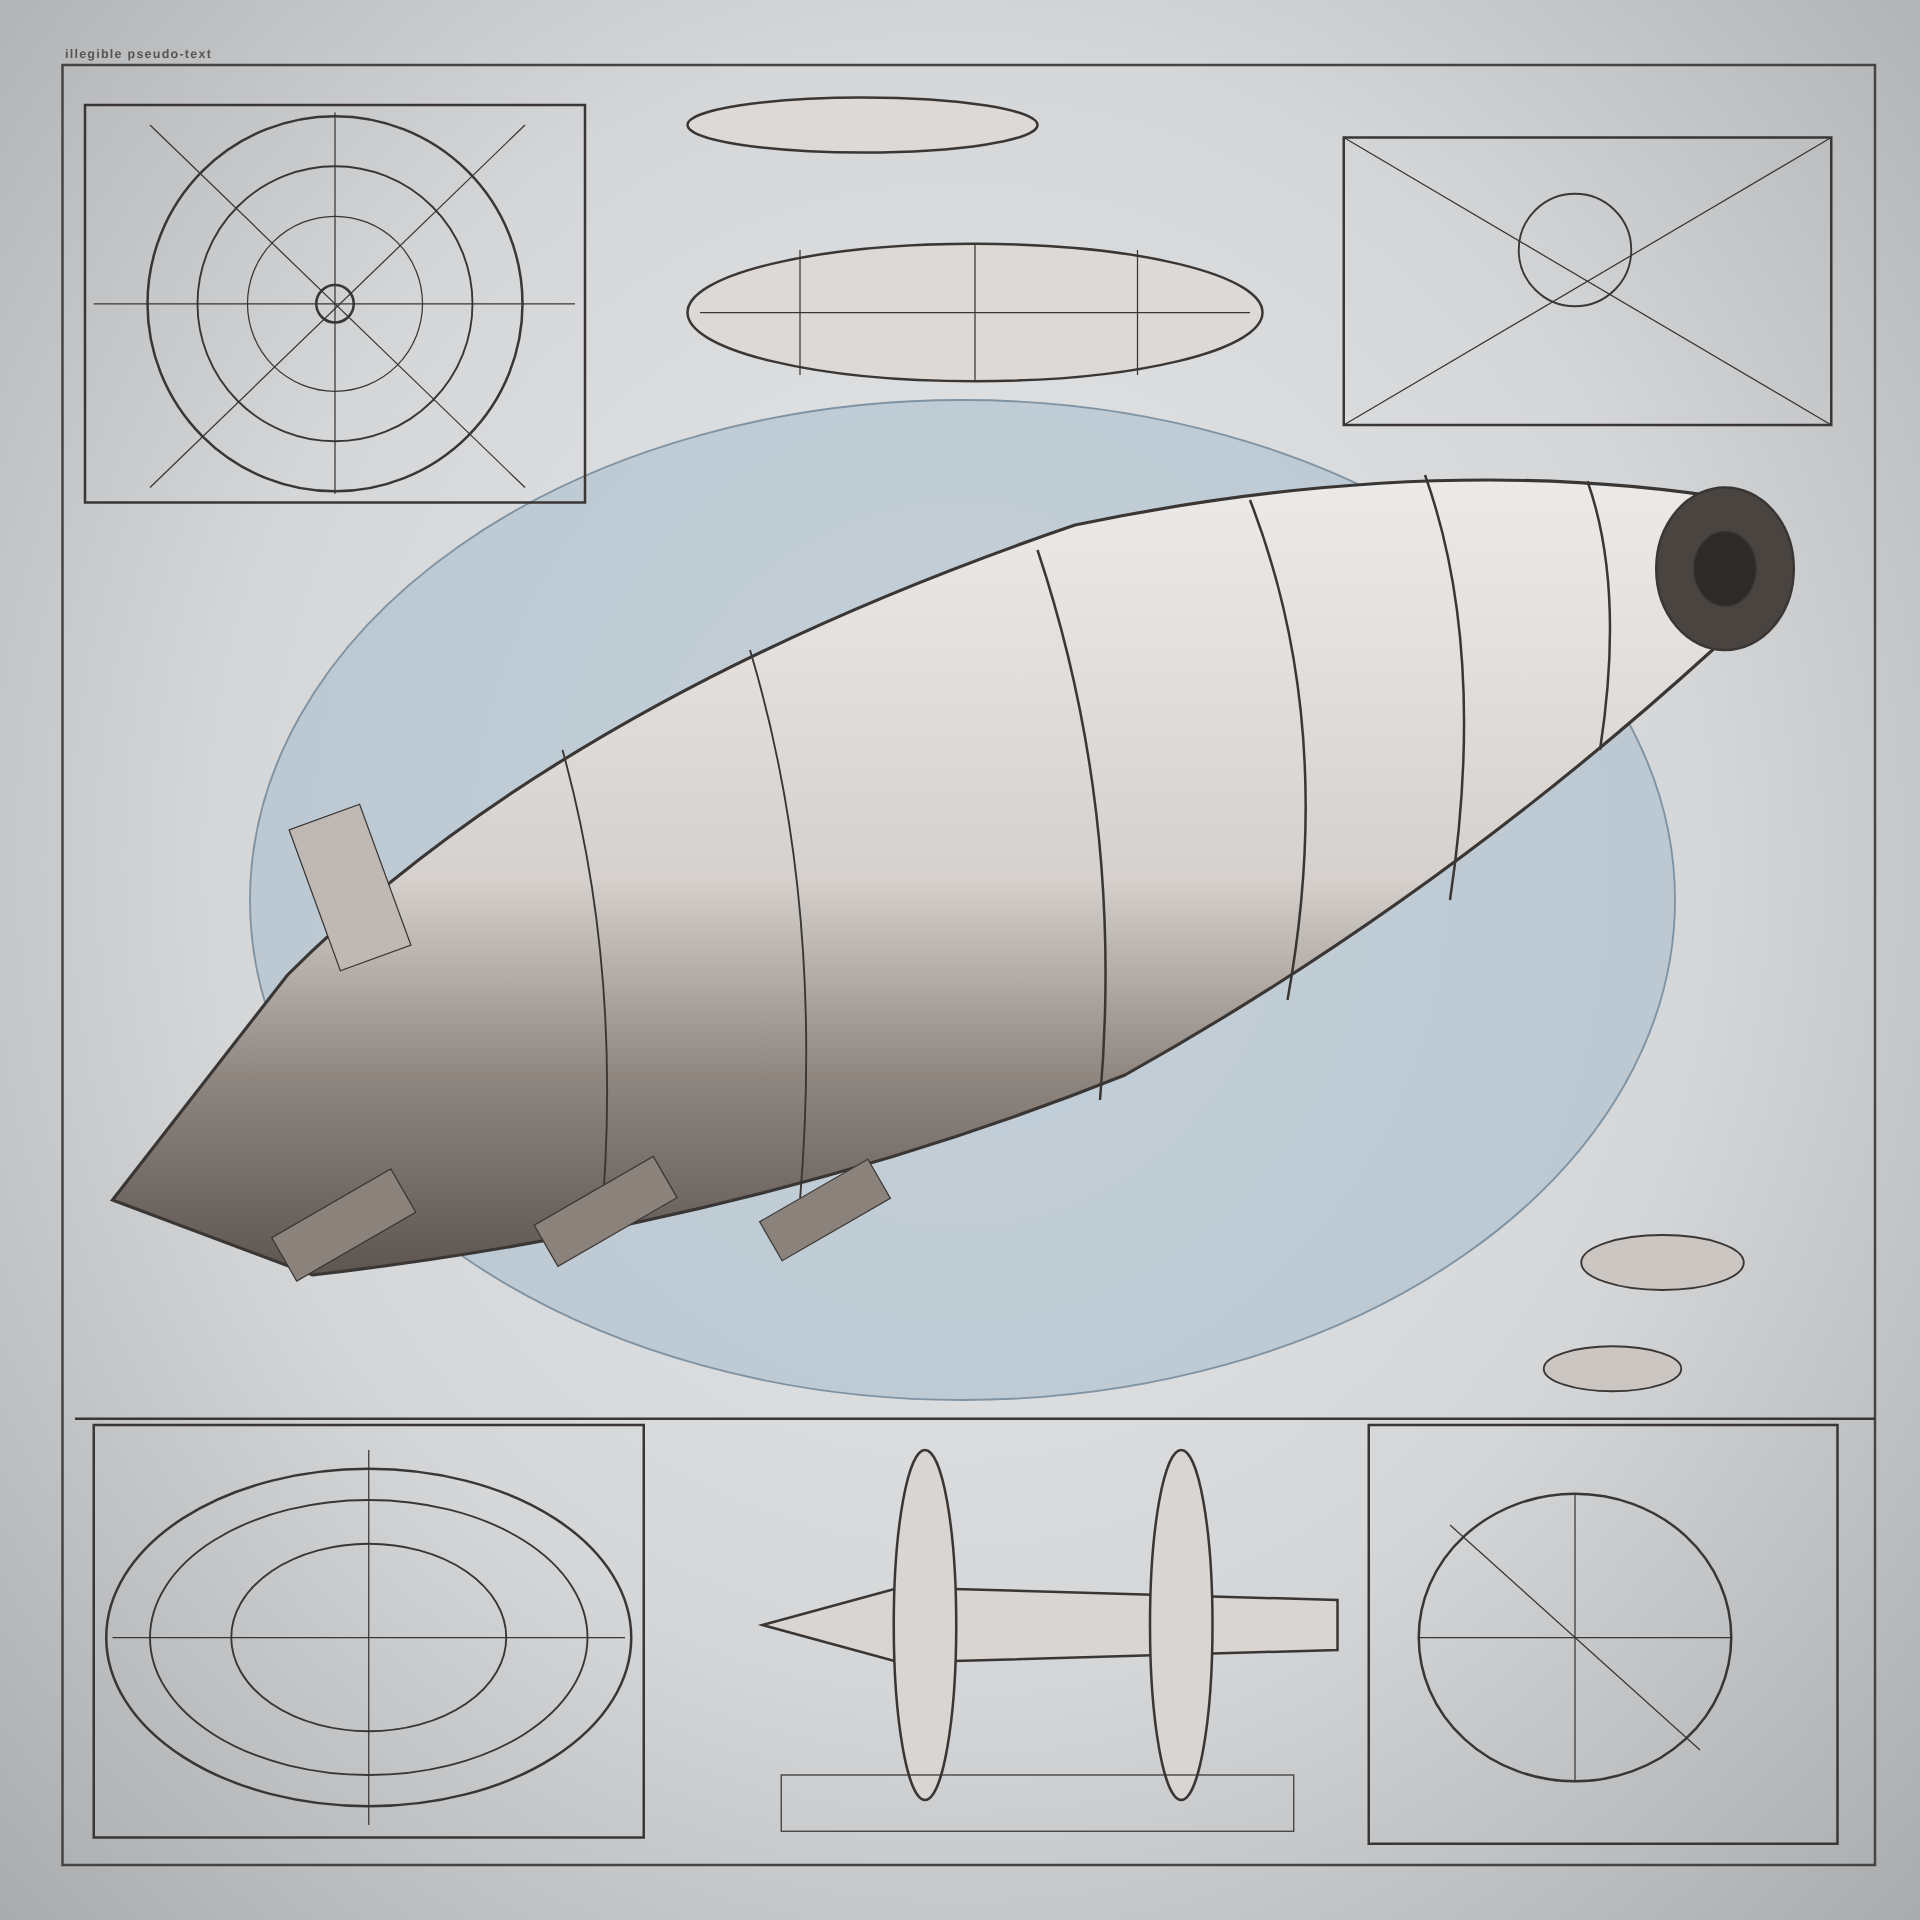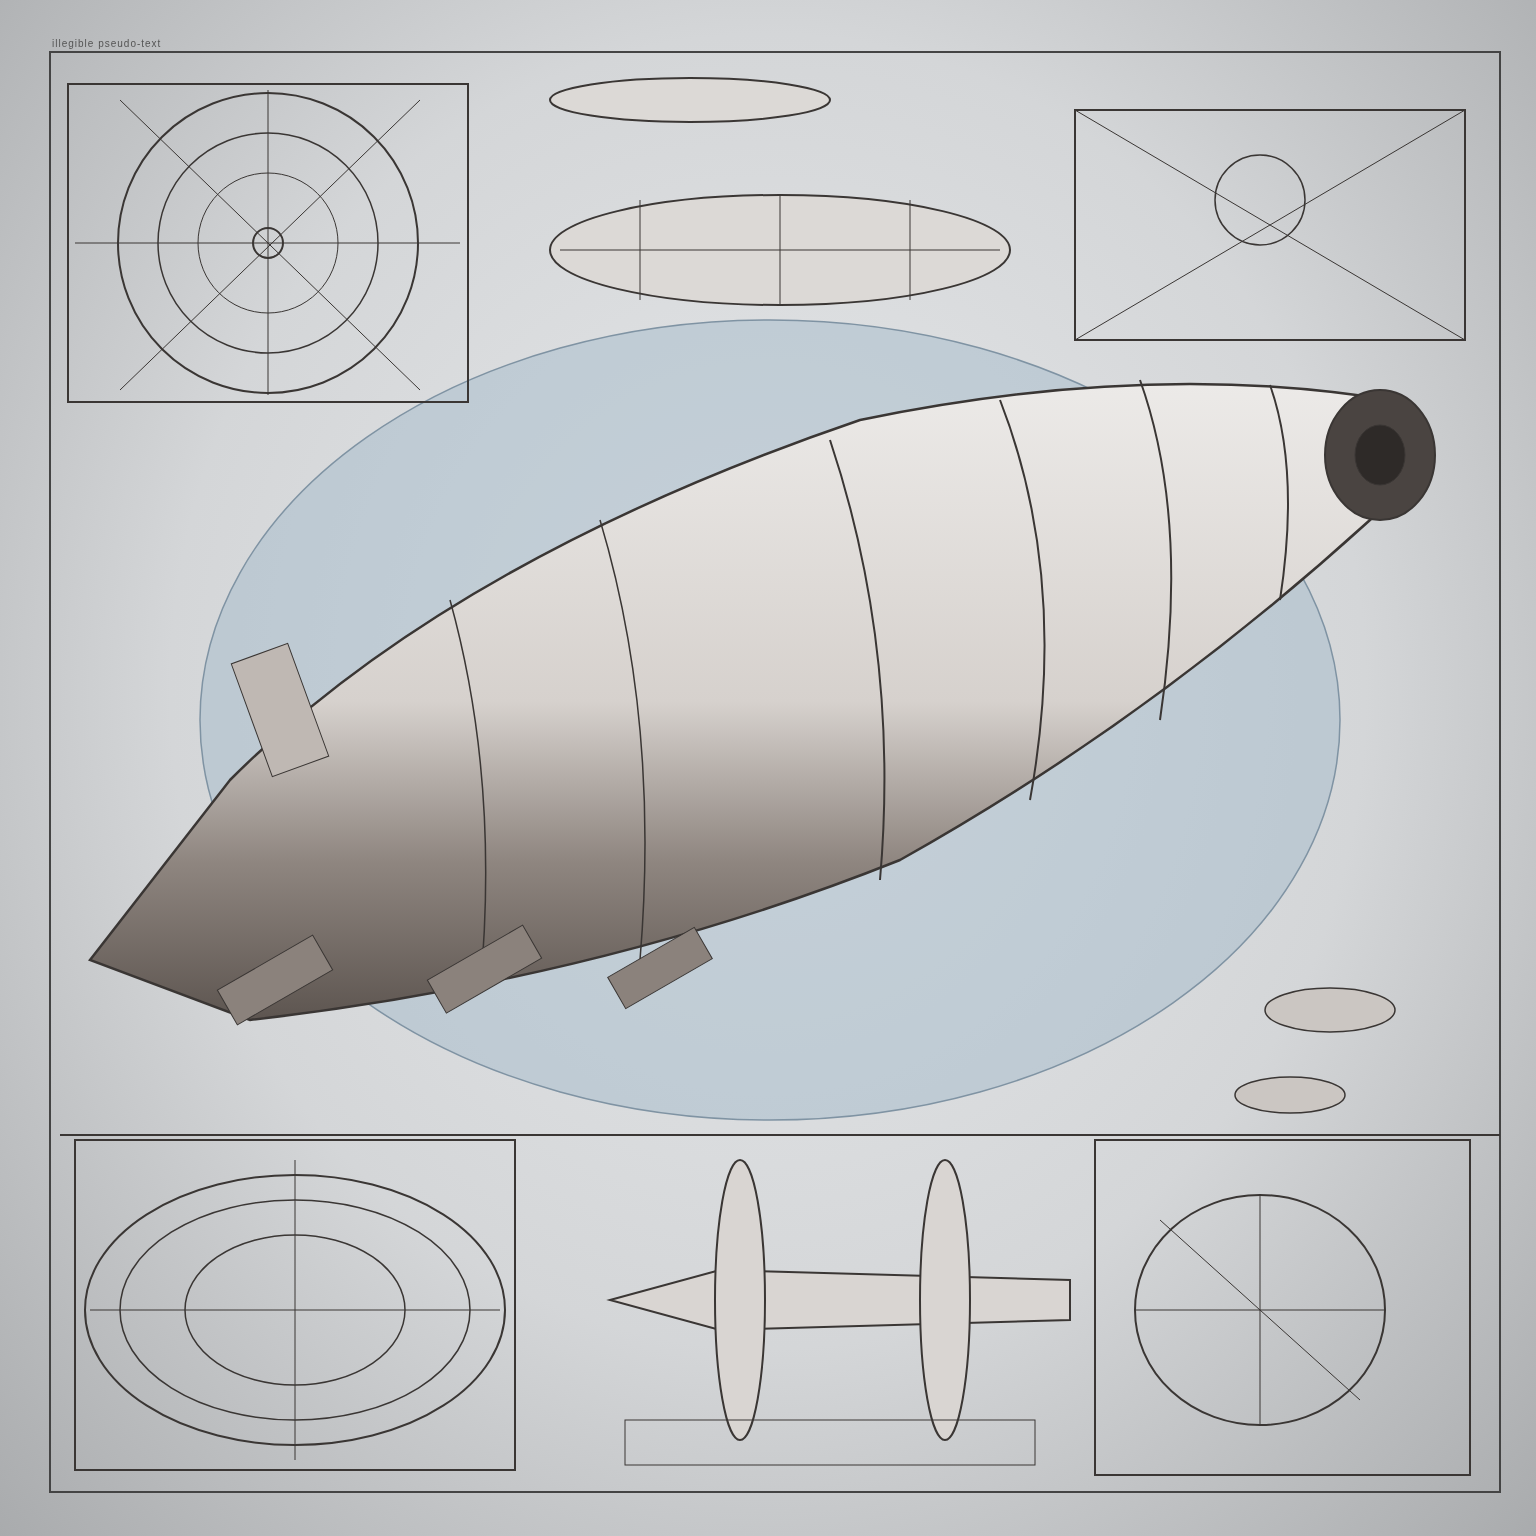--- a/index.html
+++ b/index.html
@@ -1,20 +1,20 @@
 <!DOCTYPE html>
 <html><head>
 <meta charset="utf-8">
 <style>
   html,body{margin:0;padding:0;}
   body{width:1536px;height:1536px;overflow:hidden;background:#c9cacb;font-family:"Liberation Sans",sans-serif;}
   .paper{position:absolute;left:0;top:0;width:1536px;height:1536px;
     background:radial-gradient(ellipse at 50% 45%, #e6e8ea 0%, #d4d6d8 55%, #a9abad 100%);}
   svg{position:absolute;left:0;top:0;}
-  .label{position:absolute;font-size:10px;color:#555;letter-spacing:1px;}
+  .label{position:absolute;font-size:10px;color:#555;letter-spacing:1px;font-weight:bold;}
 </style>
 </head>
 <body>
 
 <div class="paper"></div>
 
 <svg width="1536" height="1536" viewBox="0 0 1536 1536">
   <defs>
     <linearGradient id="hull" x1="0" y1="0" x2="0" y2="1">
       <stop offset="0" stop-color="#eceae8"></stop>

